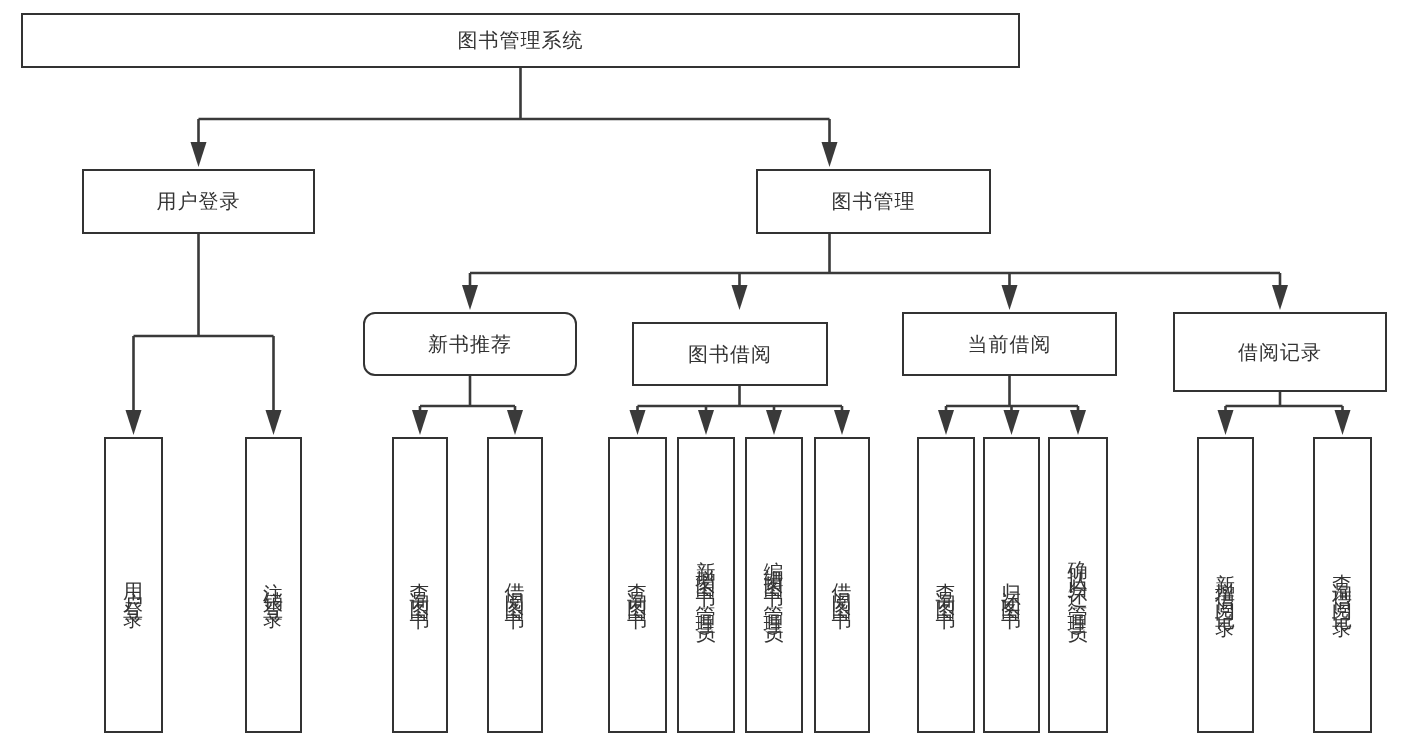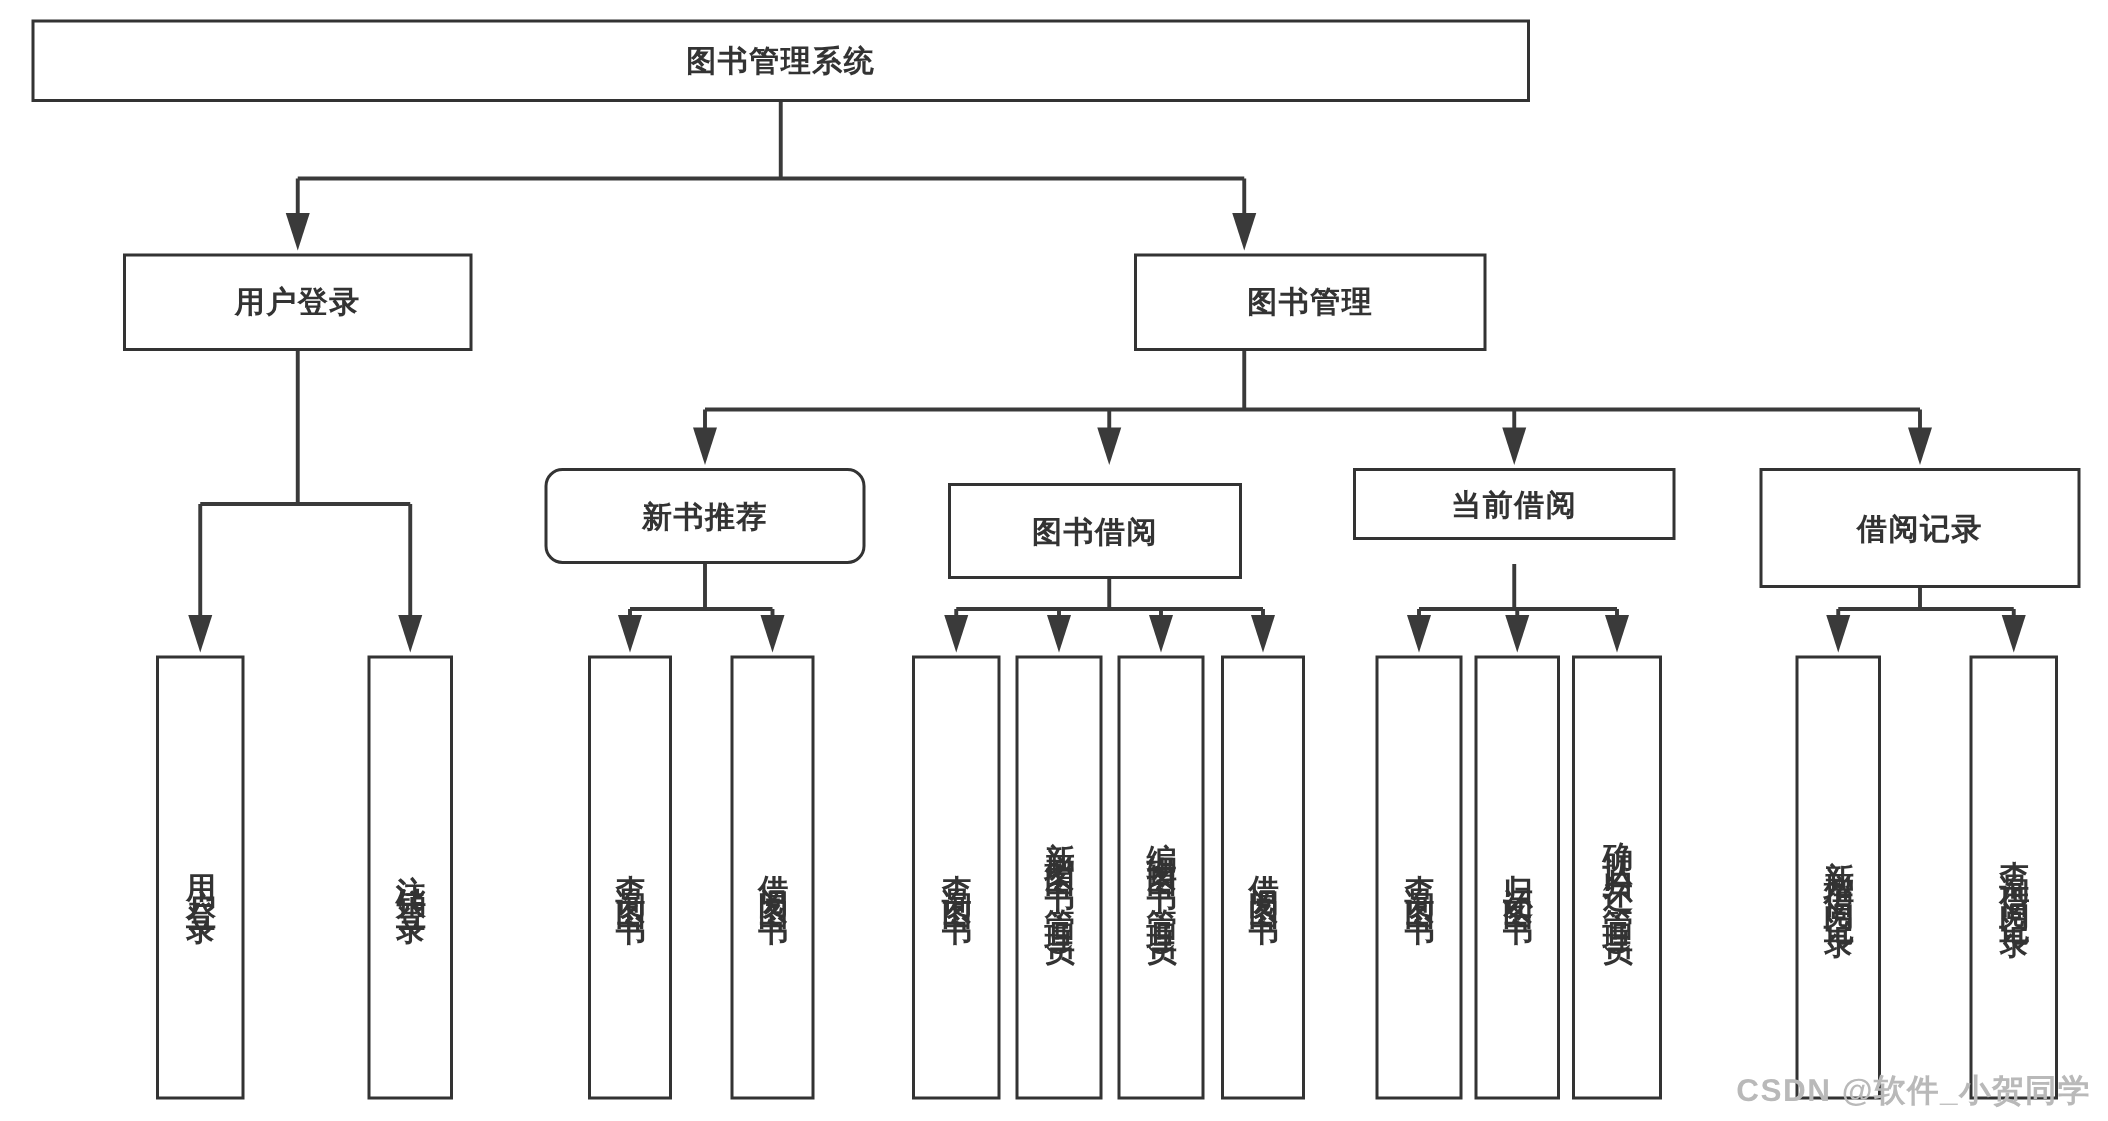--- a/index.html
+++ b/index.html
@@ -7,21 +7,20 @@
     padding: 0;
     background: #ffffff;
     font-family: "Liberation Sans", "DejaVu Sans", sans-serif;
   }
   #canvas {
     position: relative;
     width: 1405px;
     height: 747px;
     background: #ffffff;
     overflow: hidden;
-    font-weight: bold;
   }
   #connectors {
     position: absolute;
     left: 0;
     top: 0;
     width: 1405px;
     height: 747px;
     pointer-events: none;
   }
   .node {
@@ -90,21 +89,21 @@
       </div>
       <div class="node" style="left: 712px; top: 169px; width: 235px; height: 65px; margin-left: 44px;">
         <span class="label">图书管理</span>
       </div>
       <div class="node" style="left: 363px; top: 312px; width: 214px; height: 64px; border-radius: 12px;">
         <span class="label">新书推荐</span>
       </div>
       <div class="node" style="left: 632px; top: 322px; width: 196px; height: 64px; text-align: center;">
         <span class="label">图书借阅</span>
       </div>
-      <div class="node" style="left: 902px; top: 312px; width: 215px; height: 48px;">
+      <div class="node" style="left: 902px; top: 312px; width: 215px; height: 64px;">
         <span class="label">当前借阅</span>
       </div>
       <div class="node" style="left: 1173px; top: 312px; width: 214px; height: 80px;">
         <span class="label">借阅记录</span>
       </div>
       <div class="node vertical" style="left: 104px; top: 437px; width: 59px; height: 296px;">
         <span class="label">用户登录</span>
       </div>
       <div class="node vertical" style="left: 245px; top: 437px; width: 57px; height: 296px;">
         <span class="label">注销登录</span>
@@ -136,14 +135,13 @@
       <div class="node vertical" style="left: 1048px; top: 437px; width: 60px; height: 296px;">
         <span class="label">确认归还（管理员）</span>
       </div>
       <div class="node vertical" style="left: 1197px; top: 437px; width: 57px; height: 296px;">
         <span class="label">新增借阅记录</span>
       </div>
       <div class="node vertical" style="left: 1313px; top: 437px; width: 59px; height: 296px;">
         <span class="label">查询借阅记录</span>
       </div>
     </div>
-  <div class="watermark">CSDN @软件_小贺同学</div>
 </div>
 
 </body></html>

